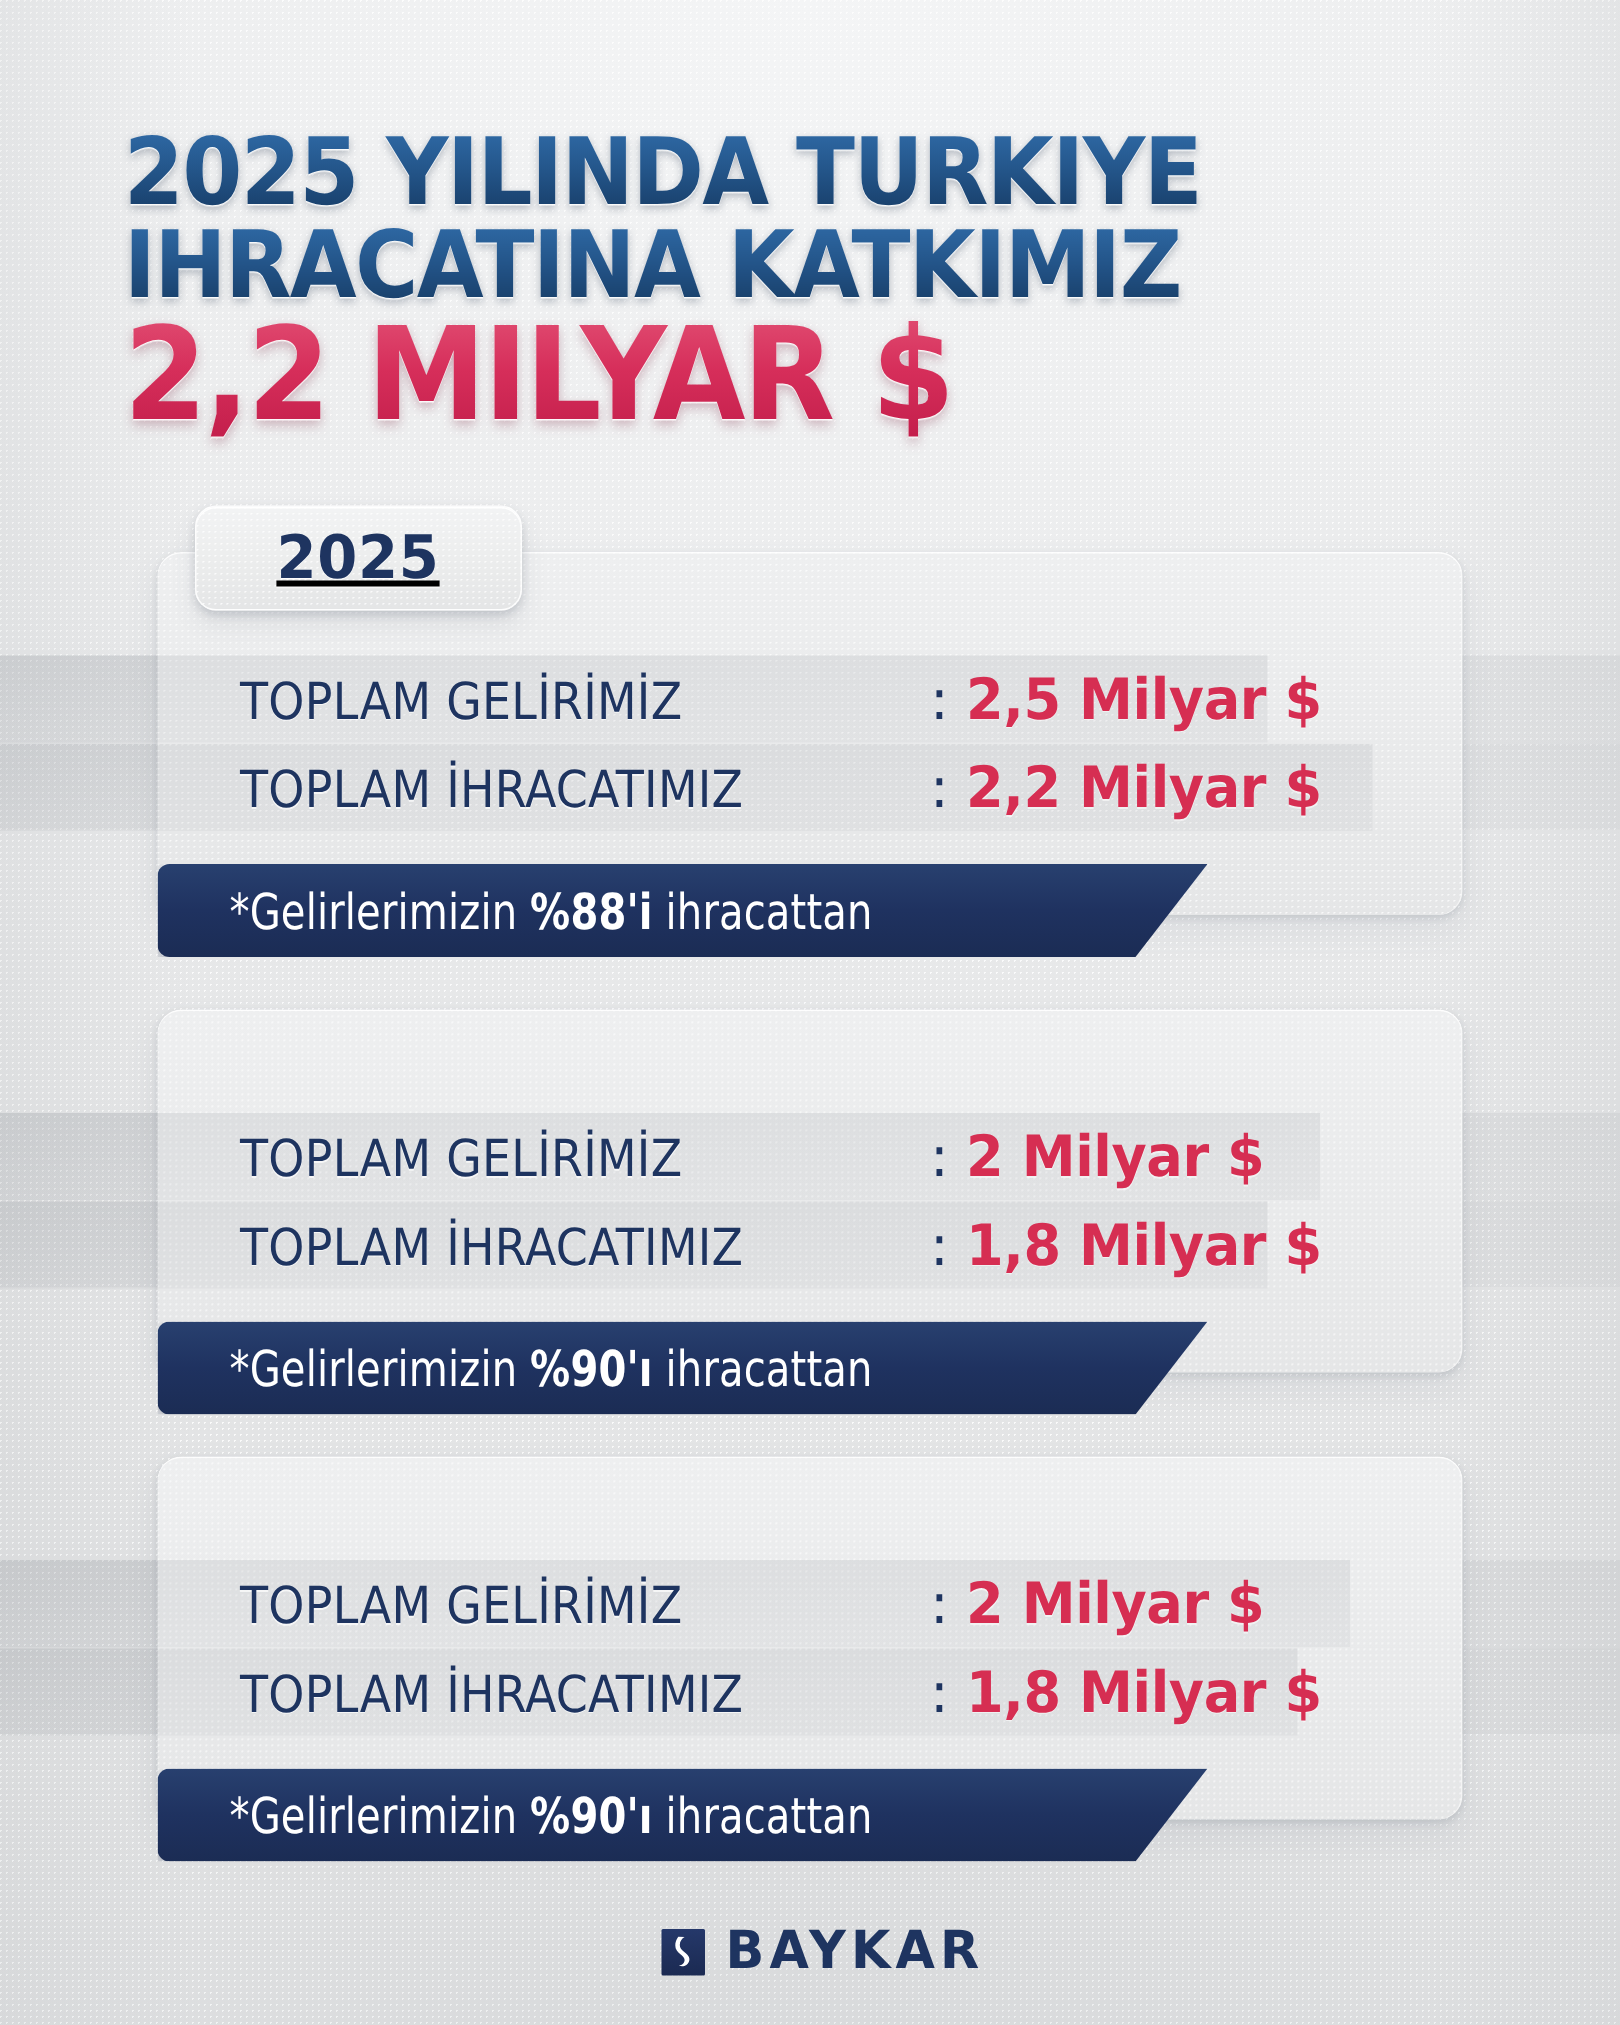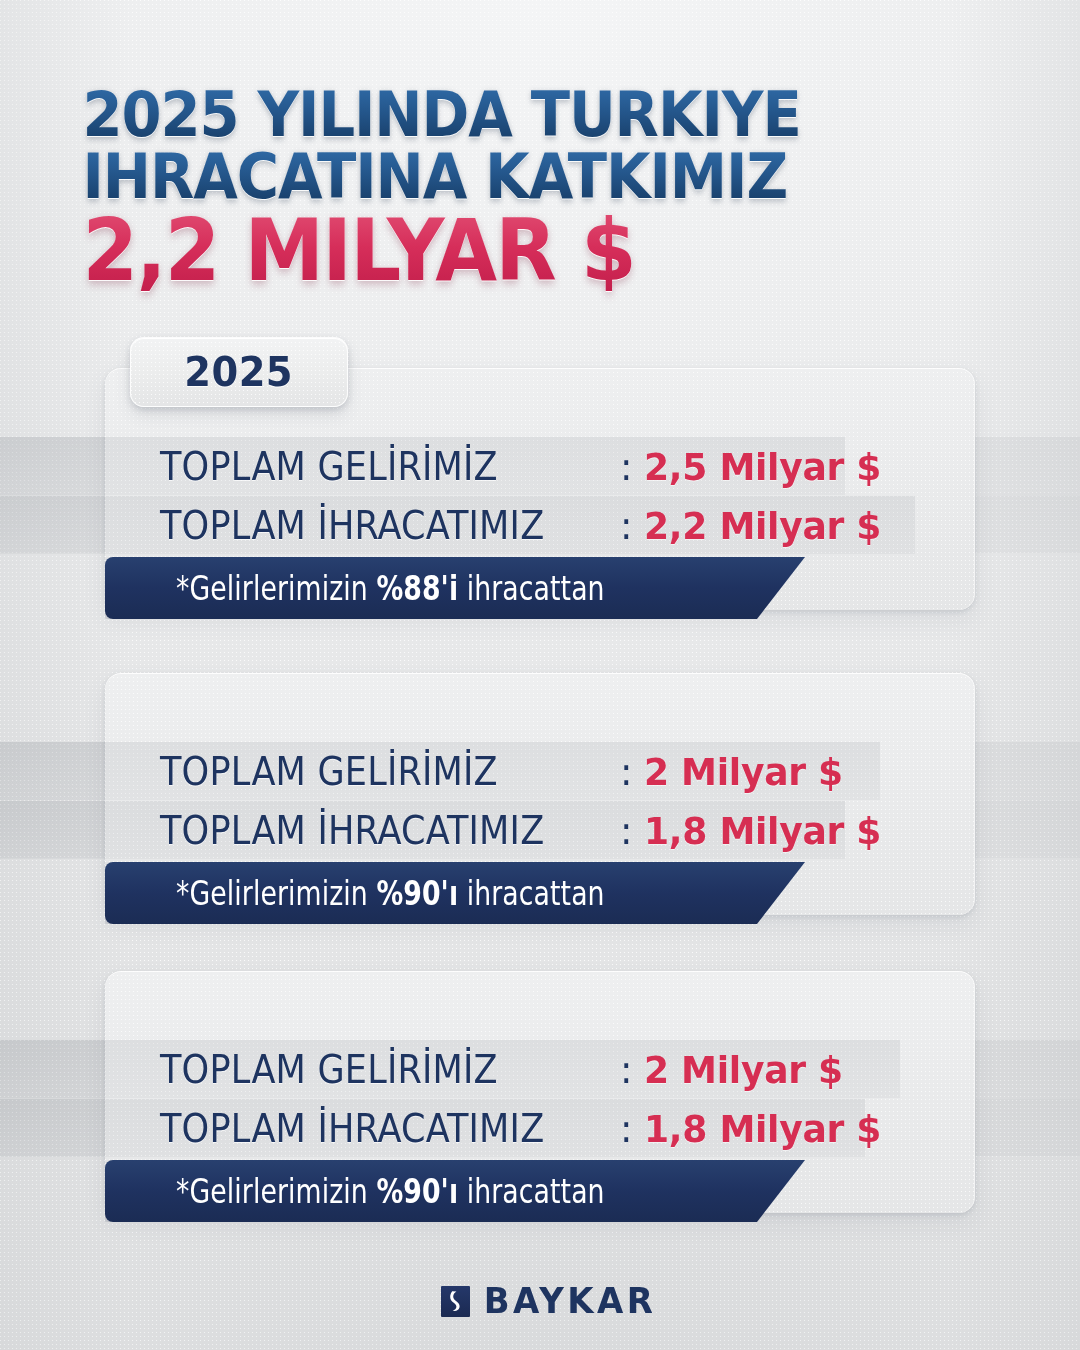--- a/index.html
+++ b/index.html
@@ -121,21 +121,21 @@
     background:linear-gradient(180deg, rgba(120,126,134,.13), rgba(120,126,134,.07));
   }
   .row .inner{
     position:relative;z-index:2;
     display:flex;align-items:baseline;
     margin-left:160px;
   }
   .lbl{
     font-family:"DejaVu Sans Condensed","Liberation Sans","DejaVu Sans",sans-serif;
     font-weight:400;
-    font-size:39px;
+    font-size:34px;
     letter-spacing:.2px;
     color:#1e3460;
     transform:scaleX(.88);
     transform-origin:left center;
     white-space:nowrap;
     text-shadow:0 1px 0 rgba(255,255,255,.7);
   }
   .lbl-wrap{width:460px;}
   .colon{
     font-family:"DejaVu Sans","Liberation Sans",sans-serif;
@@ -157,21 +157,22 @@
   
   .banner{
     position:absolute;z-index:5;
     left:105px;height:62px;
     width:700px;
     display:flex;align-items:center;
     border-radius:8px 0 0 8px;
     background:linear-gradient(180deg,#28406f 0%,#1f3260 50%,#1b2c54 100%);
     box-shadow:0 3px 7px rgba(40,55,85,.28);
     clip-path:polygon(0 0, 100% 0, calc(100% - 48px) 100%, 0 100%);
-    padding-left:71px;
+    padding-left:48px;
+    margin-top:19px;
   }
   .banner-txt{
     font-family:"DejaVu Sans Condensed","Liberation Sans","DejaVu Sans",sans-serif;
     font-size:33px;color:#ffffff;white-space:nowrap;
     transform:scaleX(.9);transform-origin:left center;
     letter-spacing:.1px;
   }
   .banner-txt b{font-weight:700;}
   .banner-txt .lite{font-weight:400;}
 
@@ -208,21 +209,21 @@
   <div class="bgband" style="top:1099px;height:57px;"></div>
 
   <div class="headline">
     <span class="hl-line hl-1">2025 YILINDA TÜRKİYE</span>
     <span class="hl-line hl-2">İHRACATINA KATKIMIZ</span>
     <span class="hl-line hl-3">2,2 MİLYAR $</span>
   </div>
 
   <div class="card" style="top:368px;height:242px;"></div>
 
-  <div class="year-tab" style="top:337px;">
+  <div class="year-tab" style="top:337px;text-decoration:underline;">
     <span>2025</span>
   </div>
 
   <div class="row" style="top:437px;">
     <div class="band" style="width:845px;"></div>
     <div class="inner">
       <div class="lbl-wrap"><span class="lbl">TOPLAM GELİRİMİZ</span></div>
       <span class="colon">:</span>
       <span class="val">2,5 Milyar $</span>
     </div>

